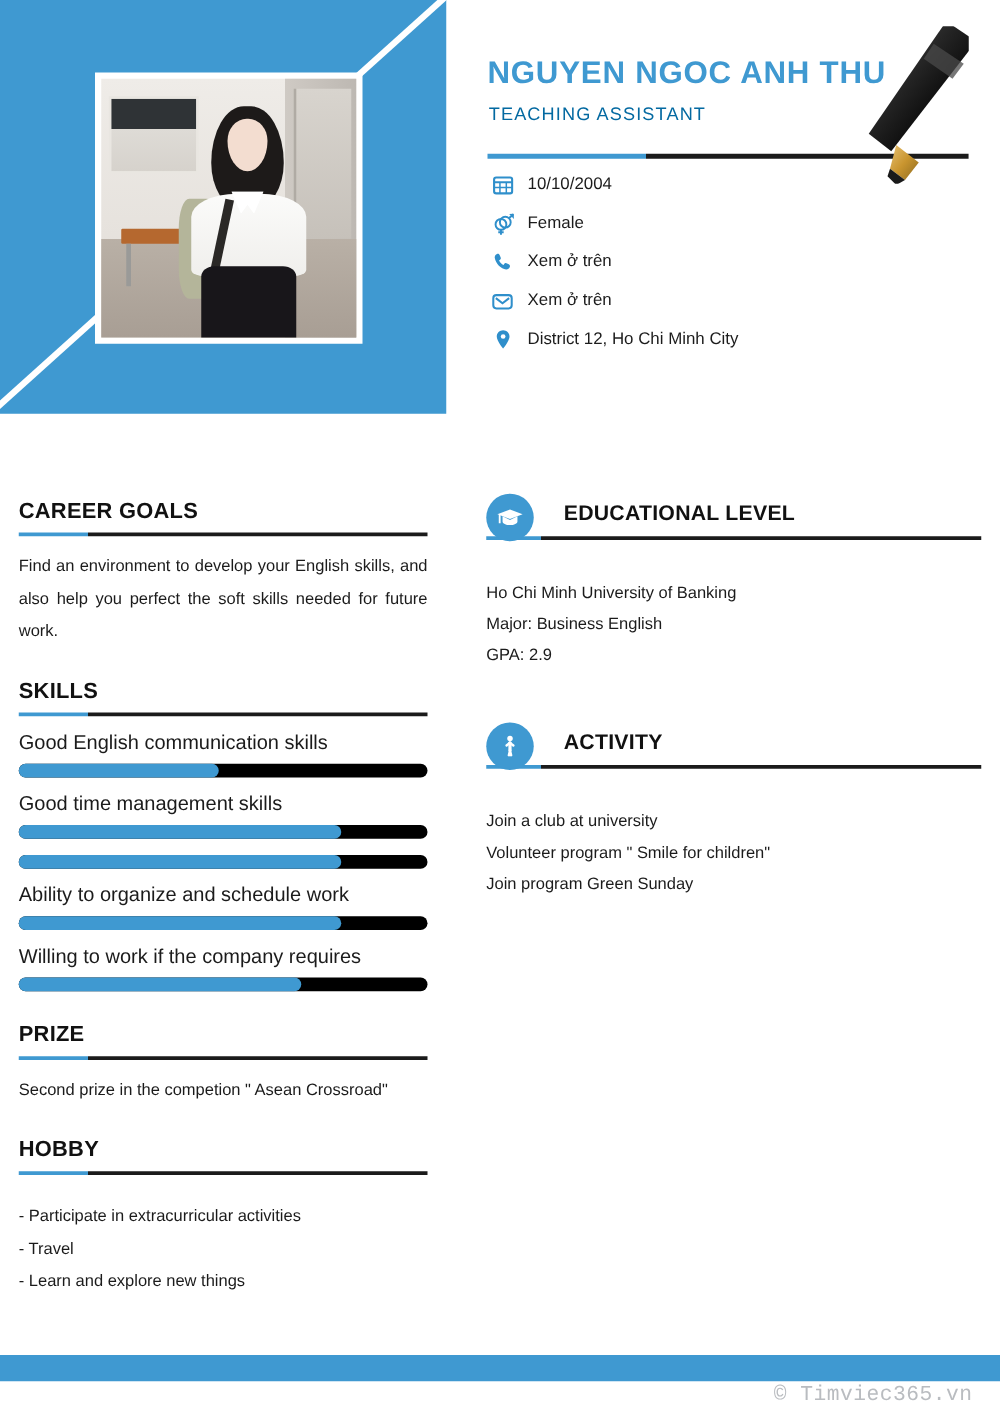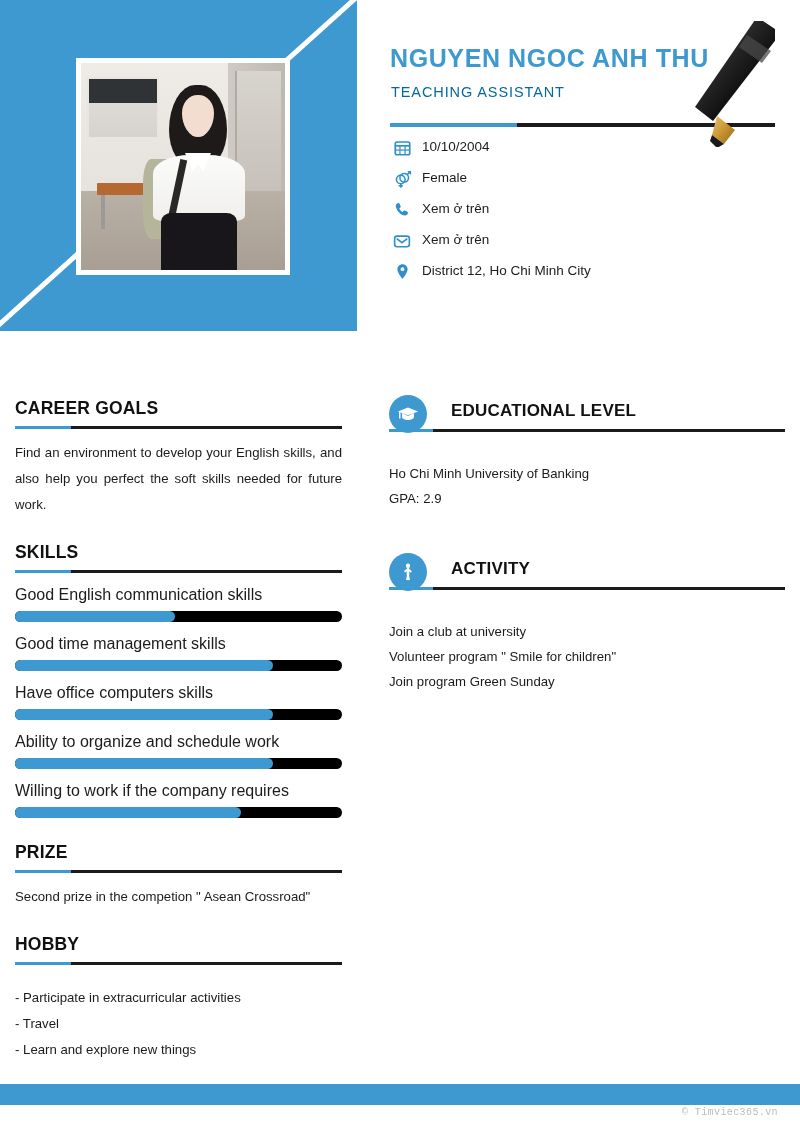--- a/index.html
+++ b/index.html
@@ -164,21 +164,21 @@
     background: linear-gradient(to right, #3f99d1 0 11%, #1b1b1b 11% 100%);
   }
   .rsec-body { margin-top: 20px; }
   .rsec-line { font-size: 13.2px; color: #1b1b1b; line-height: 25px; }
 
   
   .footer-bar { position: absolute; left: 0; top: 1084px; width: 800px; height: 21px; background: #3f99d1; }
   .footer-wm {
     position: absolute; right: 22px; top: 1107px;
     font-family: "Liberation Mono", monospace;
-    font-size: 10px; color: #b9bcc0; letter-spacing: 0.4px;
+    font-size: 17px; color: #b9bcc0; letter-spacing: 0.4px;
   }
 </style>
 </head>
 <body>
 
 <div class="page">
 
   <div class="top-band">
 
     <div class="blue-left">
@@ -311,21 +311,20 @@
       </div>
 
       <div class="skill-item">
         <div class="skill-label">Good time management skills</div>
         <div class="skill-track">
           <div class="skill-fill" style="width: 79%;"></div>
         </div>
       </div>
 
       <div class="skill-item">
-        <div class="skill-label">Have office computers skills</div>
         <div class="skill-track">
           <div class="skill-fill" style="width: 79%;"></div>
         </div>
       </div>
 
       <div class="skill-item">
         <div class="skill-label">Ability to organize and schedule work</div>
         <div class="skill-track">
           <div class="skill-fill" style="width: 79%;"></div>
         </div>
@@ -369,20 +368,21 @@
           <svg width="22" height="22" viewBox="0 0 24 24">
             <polygon points="12,5 23,9.2 12,13.4 1,9.2" fill="#ffffff"></polygon>
             <path d="M5.5 11v4.4c0 1.8 3 3.2 6.5 3.2s6.5-1.4 6.5-3.2V11L12 14.1z" fill="#ffffff"></path>
             <line x1="3" y1="9.8" x2="3" y2="17" stroke="#ffffff" stroke-width="1.6"></line>
           </svg>
         </div>
         <div class="rsec-title">EDUCATIONAL LEVEL</div>
       </div>
       <div class="rsec-body">
         <div class="rsec-line">Ho Chi Minh University of Banking</div>
+        <div class="rsec-line">Major: Business English</div>
         <div class="rsec-line">GPA: 2.9</div>
       </div>
     </div>
 
     <div style="height:42px"></div>
 
     <div>
       <div class="rsec-head">
         <div class="rsec-rule"></div>
         <div class="rsec-circle">

